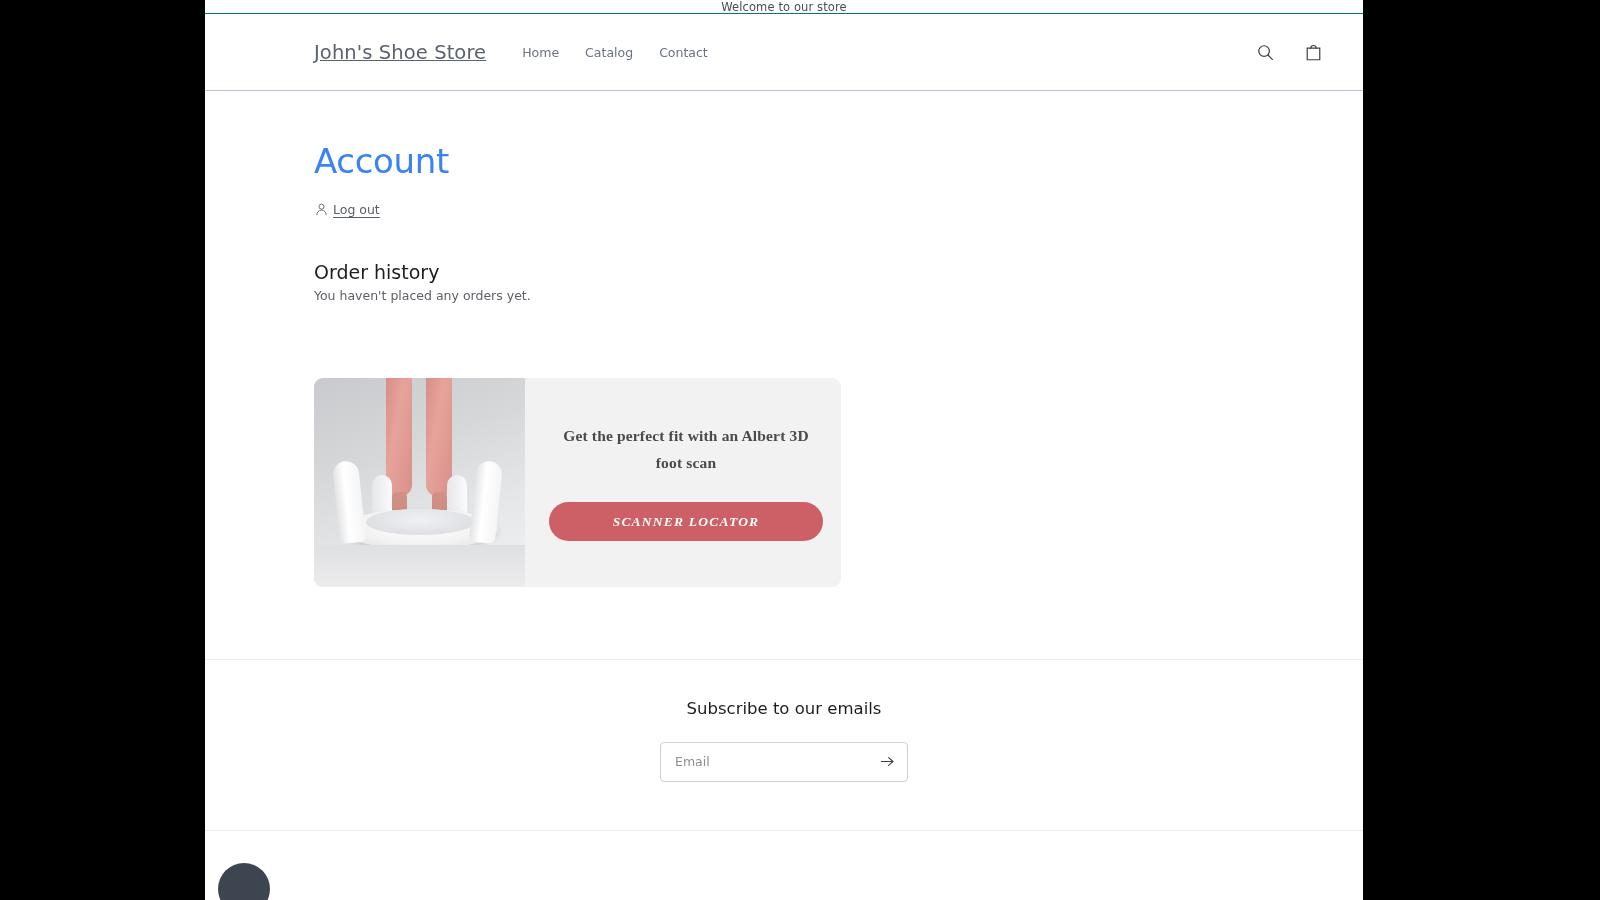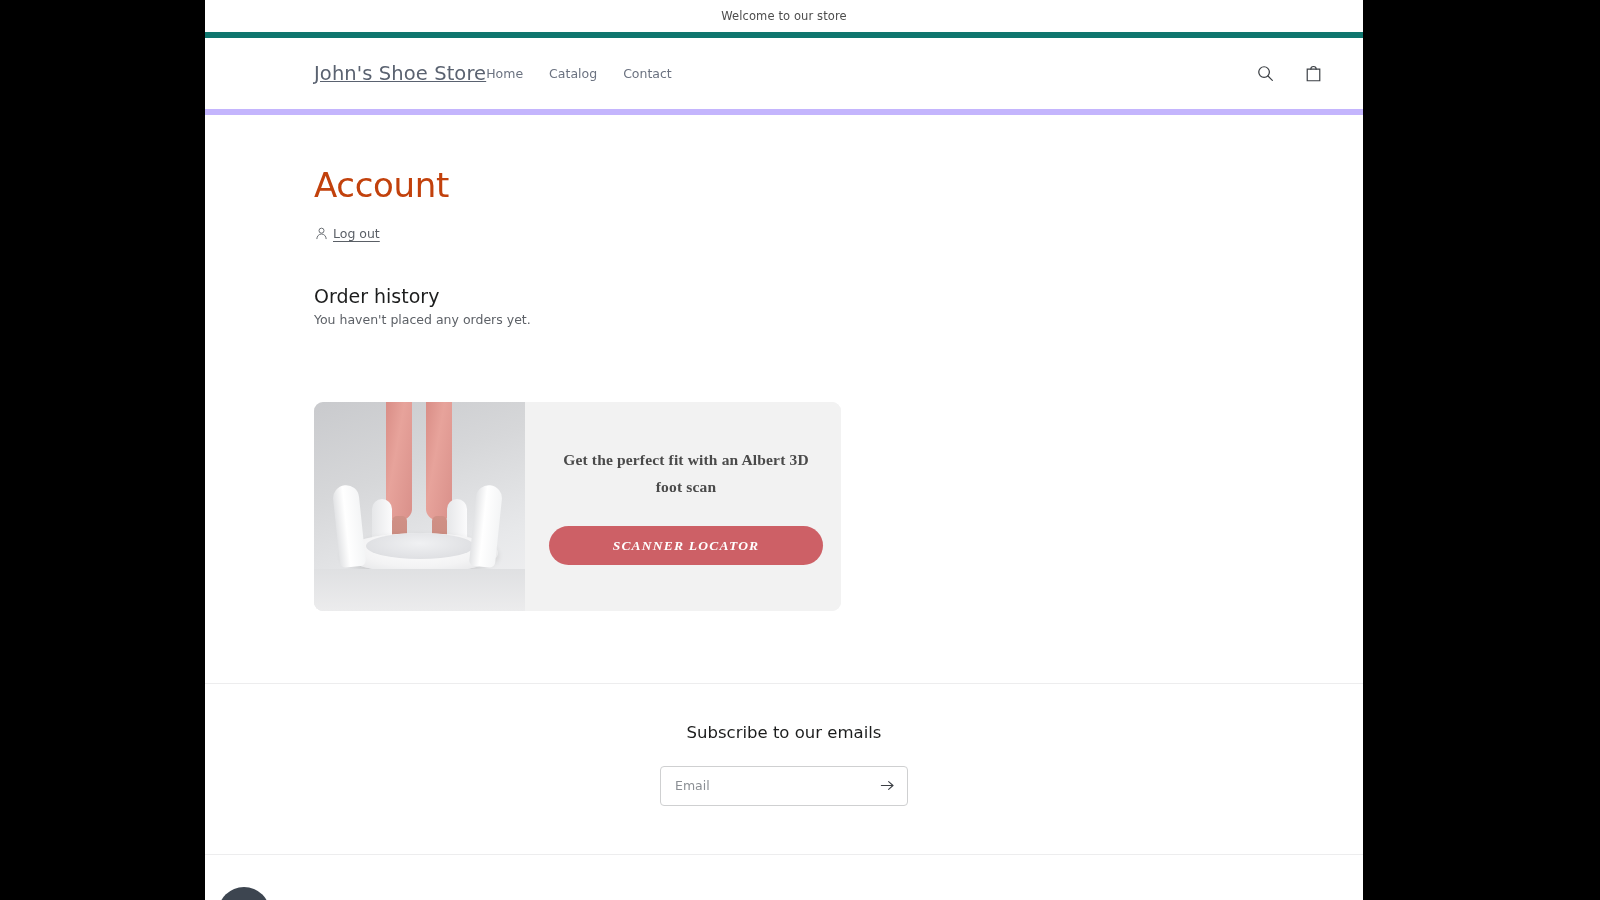--- a/index.html
+++ b/index.html
@@ -12,49 +12,50 @@
   .viewport {
     position: absolute;
     left: 205px; top: 0;
     width: 1158px; height: 900px;
     background: #ffffff;
     overflow: hidden;
   }
 
   
   .announcement {
-    height: 38px;
+    height: 14px;
     display: flex; align-items: center; justify-content: center;
-    border-bottom: 6px solid #0f766e;
+    border-bottom: 1px solid #0f766e;
     background: #fff;
   }
   .announcement-text {
     font-size: 11.5px;
     color: #4d4d4d;
     letter-spacing: .01em;
   }
 
   
   .header {
     height: 77px;
     display: flex; align-items: center;
     padding: 0 35px 0 109px;
-    border-bottom: 6px solid #c4b5fd;
+    border-bottom: 1px solid #c4b5fd;
     background: #fff;
   }
   .store-name {
     font-size: 19.5px;
     color: #5a6270;
     font-weight: 400;
     letter-spacing: .005em;
     white-space: nowrap;
   }
   .nav {
     display: flex; align-items: center;
     gap: 26px;
+    margin-left: 36px;
   }
   .nav-link {
     font-size: 12.5px;
     color: #6b7280;
     text-decoration: none;
     white-space: nowrap;
   }
   .header-spacer { flex: 1; }
   .header-icons {
     display: flex; align-items: center; gap: 18px;
@@ -67,21 +68,21 @@
   }
 
   
   .main {
     padding: 0 35px 0 109px;
     background: #fff;
   }
   .page-title {
     font-size: 34px;
     font-weight: 400;
-    color: #c2410c;
+    color: #3b82f6;
     letter-spacing: -.01em;
     padding-top: 50px;
   }
   .logout-row {
     display: flex; align-items: center;
     gap: 4px;
     margin-top: 21px;
   }
   .logout-link {
     font-size: 12.5px;

